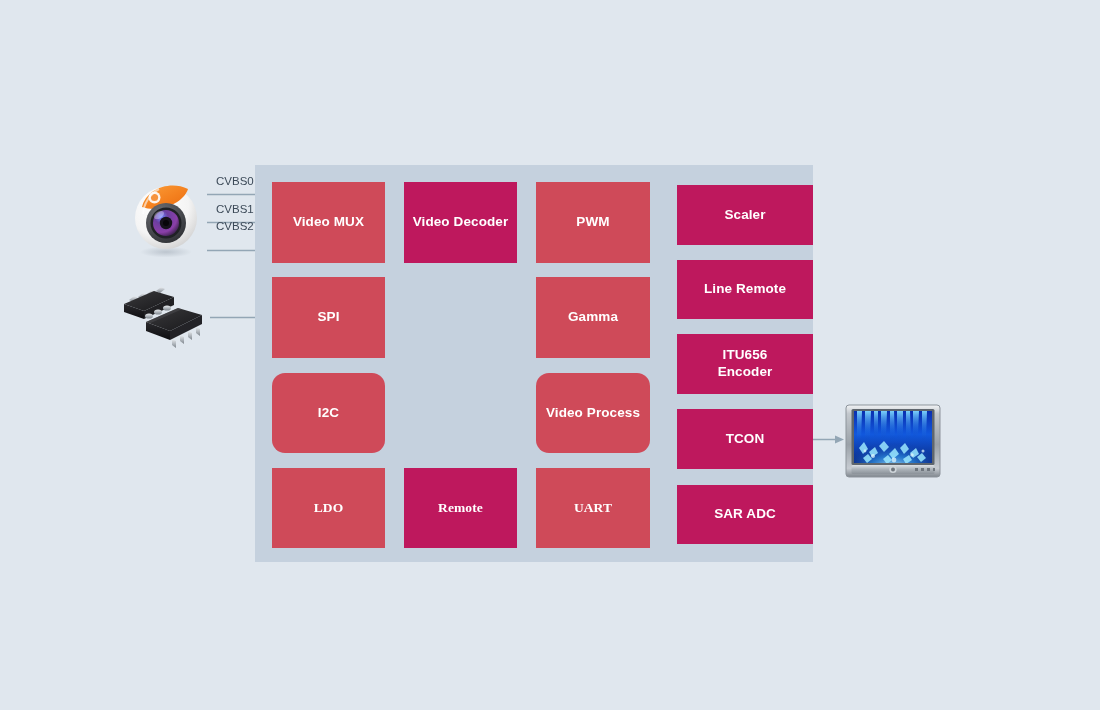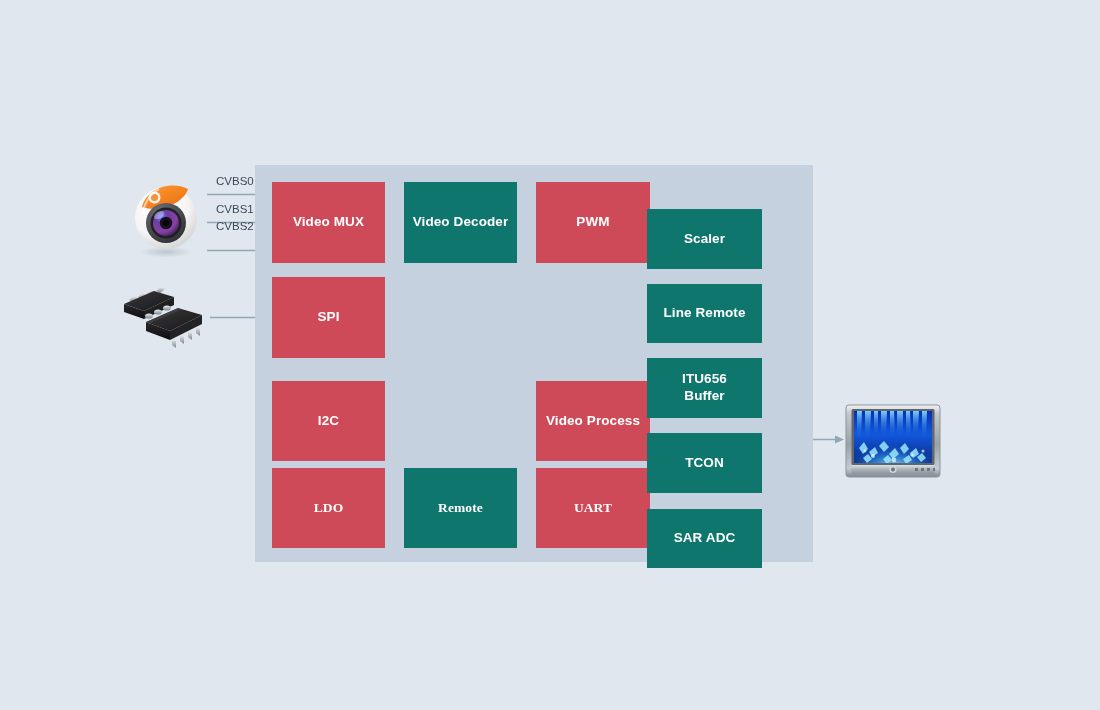--- a/index.html
+++ b/index.html
@@ -24,31 +24,31 @@
     display: flex; align-items: center; justify-content: center;
     text-align: center;
     color: #ffffff;
     font-size: 13.5px;
     font-weight: bold;
     letter-spacing: .1px;
     line-height: 1.25;
     padding: 2px 4px;
   }
   .block.red  { background: #cf4a59; }
-  .block.gray { background: #0f766e; }
+  .block.gray { background: #be185d; }
 
   
   .c1 { left: 17px;  width: 113px; }
   .c2 { left: 149px; width: 113px; }
   .c3 { left: 281px; width: 114px; }
-  .c4 { left: 392px; width: 115px; margin-top: 24px; }
+  .c4 { left: 422px; width: 136px; }
 
   .r1 { top: 17px;  height: 81px; }
   .r2 { top: 112px; height: 81px; text-align: right; }
-  .r3 { top: 216px; height: 80px; }
+  .r3 { top: 208px; height: 80px; border-radius: 13px; }
   .r4 { top: 303px; height: 80px; font-family: Liberation Serif, serif; }
 
   
   .rr1 { top: 20px;  height: 60px; }
   .rr2 { top: 95px;  height: 59px; }
   .rr3 { top: 169px; height: 60px; }
   .rr4 { top: 244px; height: 60px; }
   .rr5 { top: 320px; height: 59px; }
 
   
@@ -228,27 +228,28 @@
 
     <div class="block red c1 r1">Video MUX</div>
     <div class="block red c1 r2">SPI</div>
     <div class="block red c1 r3">I2C</div>
     <div class="block red c1 r4">LDO</div>
 
     <div class="block gray c2 r1">Video Decoder</div>
     <div class="block gray c2 r4">Remote</div>
 
     <div class="block red c3 r1">PWM</div>
+    <div class="block red c3 r2">Gamma</div>
     <div class="block red c3 r3">Video Process</div>
     <div class="block red c3 r4">UART</div>
 
     <div class="block gray c4 rr1">Scaler</div>
     <div class="block gray c4 rr2">Line Remote</div>
     <div class="block gray c4 rr3" style="white-space:pre-line;">ITU656
-Buffer</div>
+Encoder</div>
     <div class="block gray c4 rr4">TCON</div>
     <div class="block gray c4 rr5">SAR ADC</div>
   </div>
 
   <div id="monitor-icon">
     <svg width="96" height="76" viewBox="0 0 96 76">
       <defs>
         <linearGradient id="bezel" x1="0" y1="0" x2="0" y2="1">
           <stop offset="0%" stop-color="#f2f4f6"></stop>
           <stop offset="12%" stop-color="#c3c8cd"></stop>

